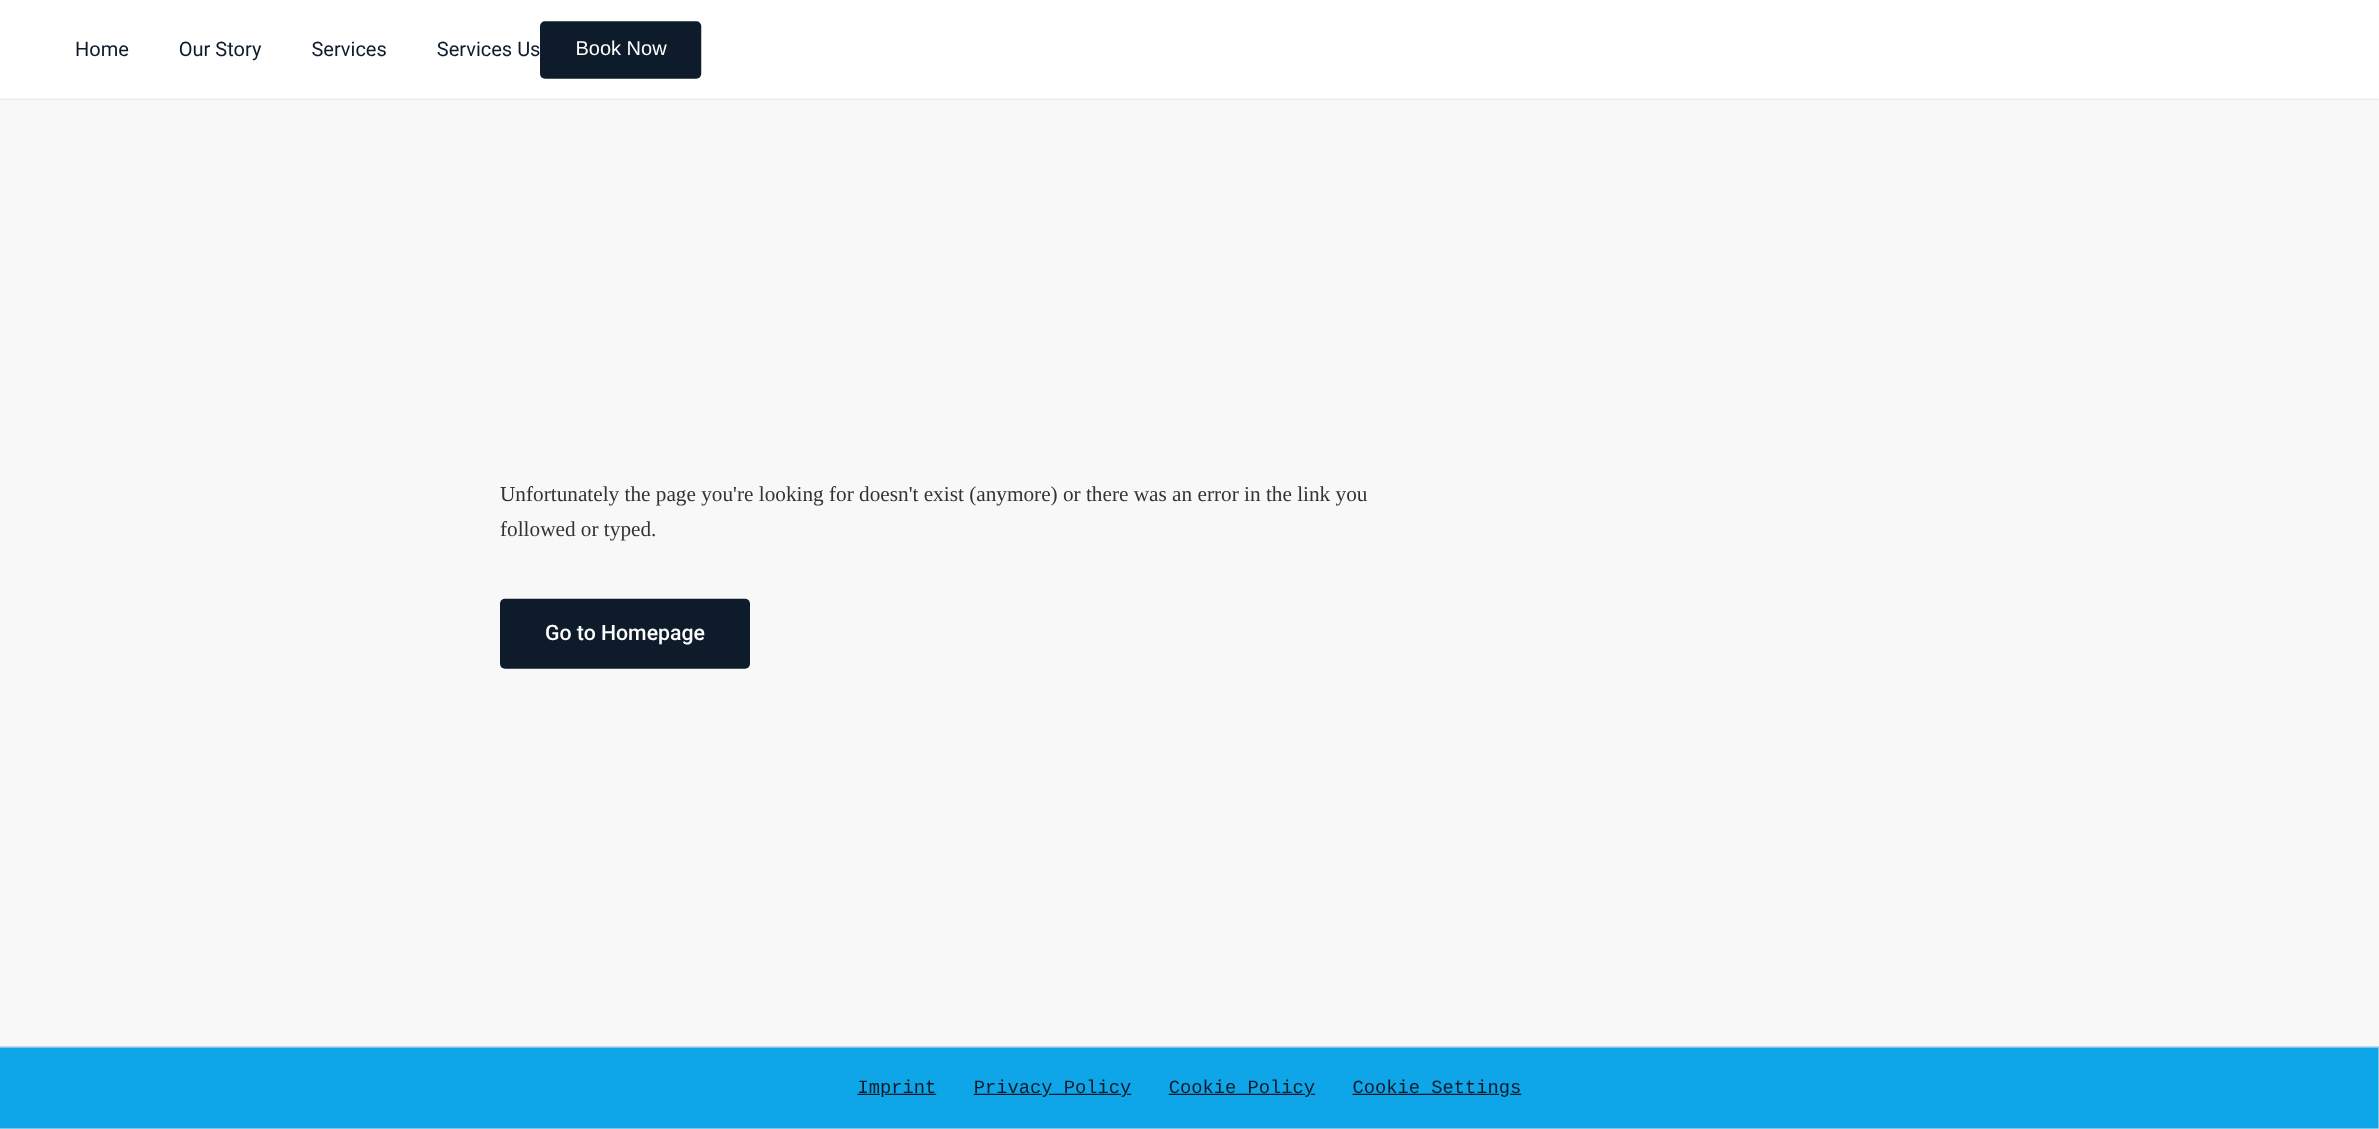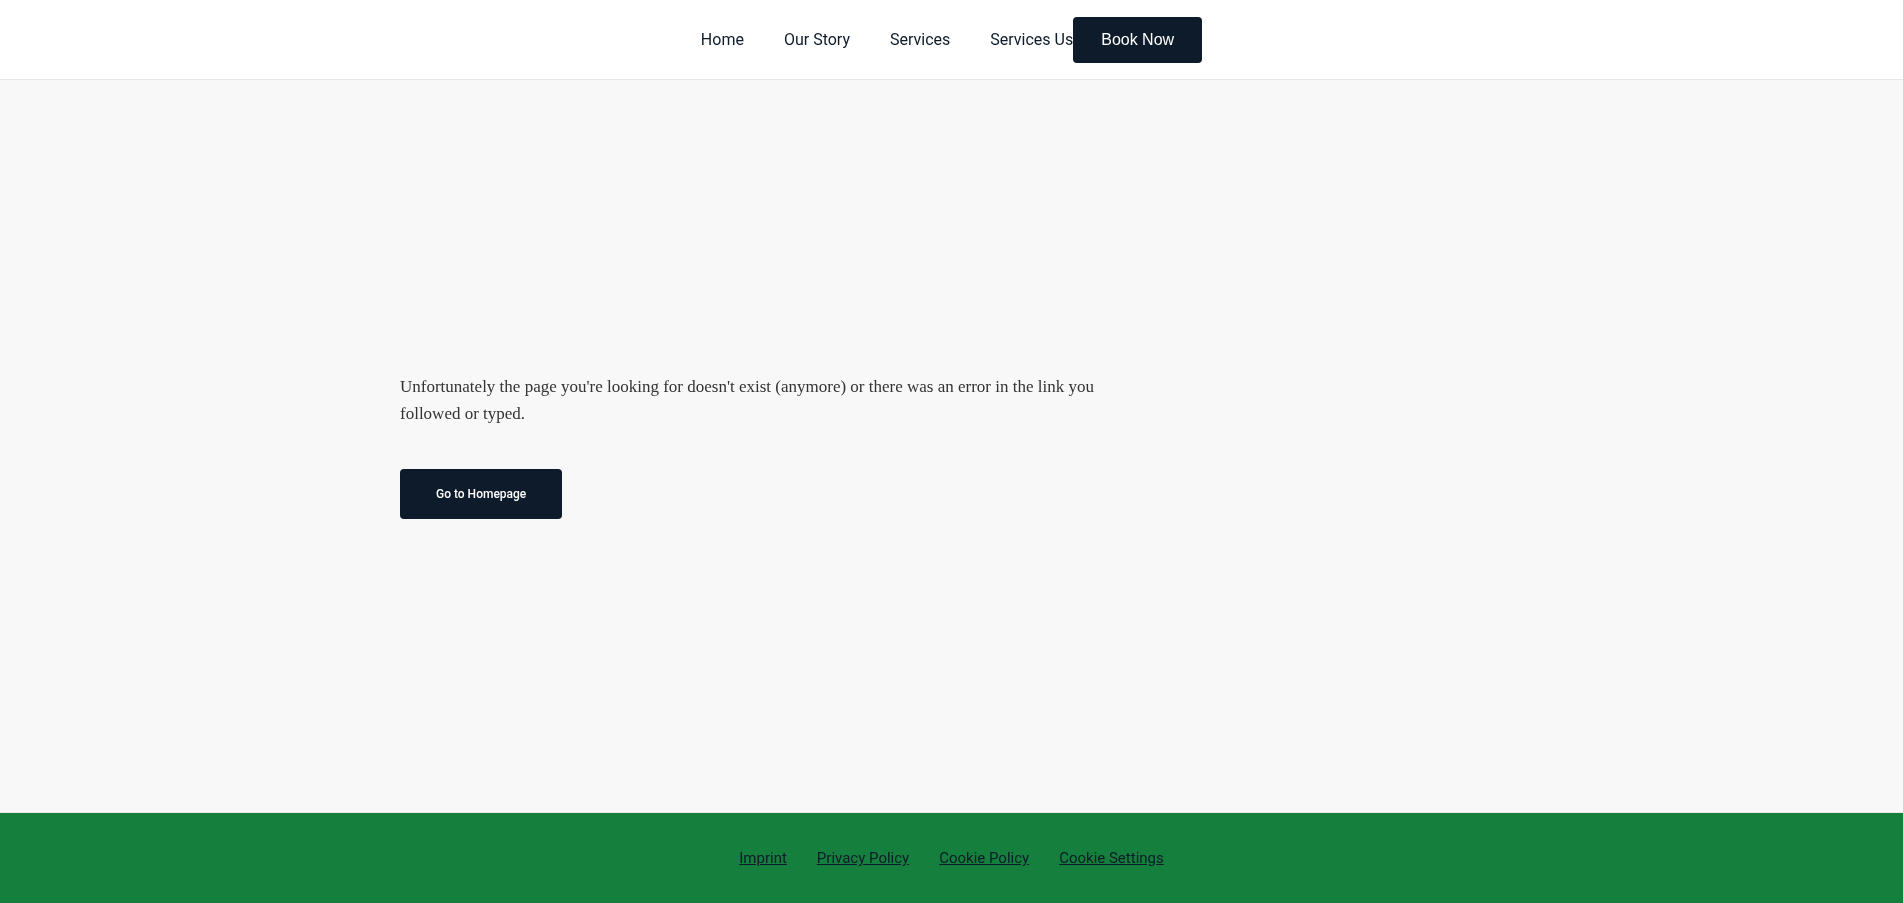--- a/index.html
+++ b/index.html
@@ -16,21 +16,21 @@
       display: flex;
       flex-direction: column;
     }
 
     header {
       background-color: #ffffff;
       padding: 0 60px;
       height: 80px;
       display: flex;
       align-items: center;
-      justify-content: center;
+      justify-content: flex-start;
       border-bottom: 1px solid #e8e8e8;
     }
 
     nav {
       display: flex;
       align-items: center;
       gap: 40px;
     }
 
     nav a {
@@ -80,35 +80,36 @@
       max-width: 720px;
       font-family: Liberation Serif, serif;
     }
 
     .homepage-btn {
       display: inline-block;
       background-color: #0d1b2a;
       color: #ffffff;
       border: none;
       padding: 18px 36px;
-      font-size: 12px;
+      font-size: 17px;
       font-weight: 500;
       cursor: pointer;
       border-radius: 4px;
       text-decoration: none;
     }
 
     footer {
-      background-color: #15803d;
-      padding: 36px 60px;
+      background-color: #0ea5e9;
+      padding: 24px 60px;
       display: flex;
       justify-content: center;
       align-items: center;
       gap: 30px;
       border-top: 1px solid #e8e8e8;
+      font-family: Liberation Mono, monospace;
     }
 
     footer a {
       text-decoration: underline;
       color: #0d1b2a;
       font-size: 15px;
     }
   </style>
 </head>
 <body>

